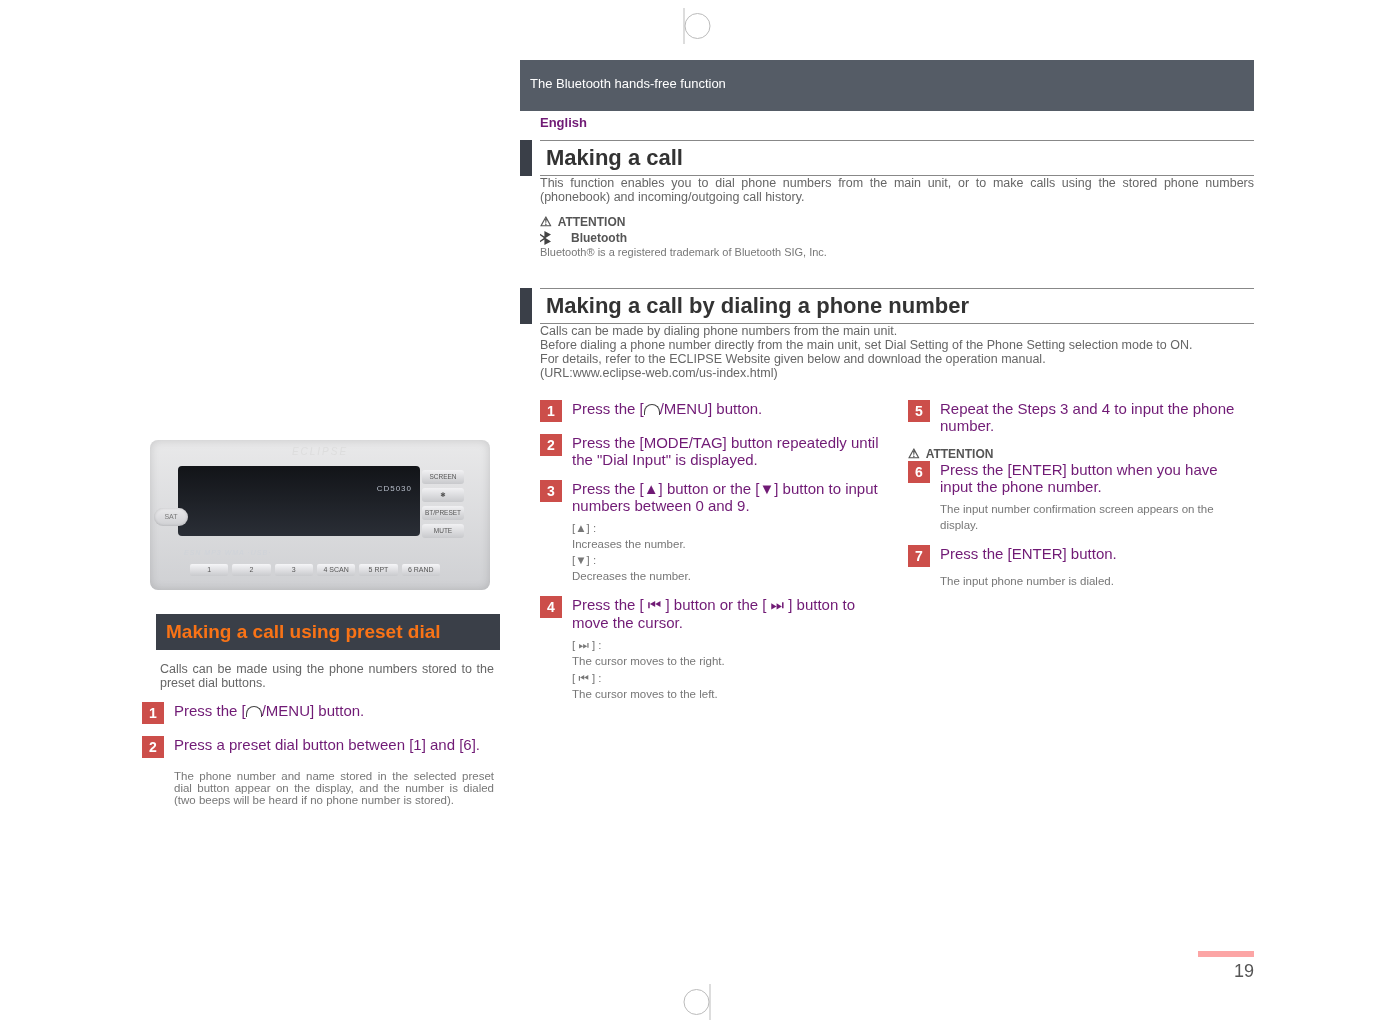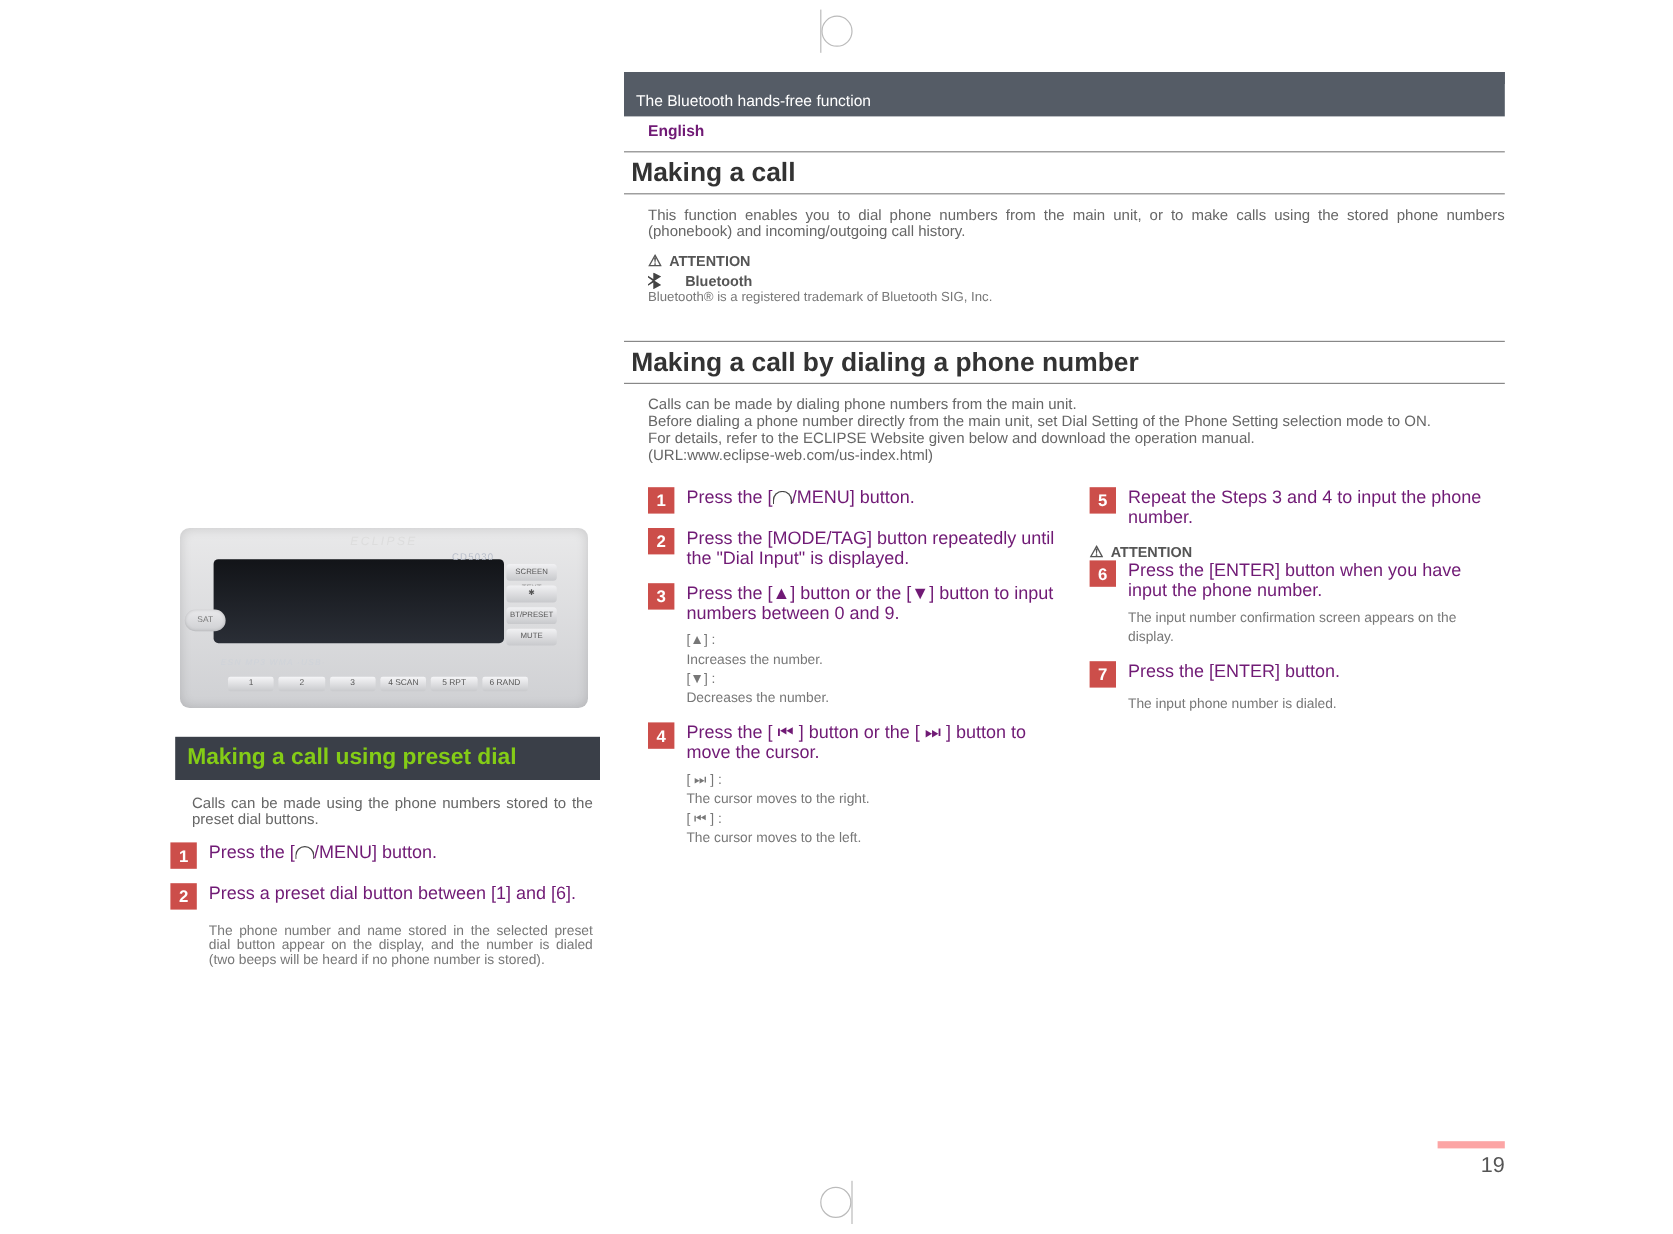--- a/index.html
+++ b/index.html
@@ -43,21 +43,21 @@
     position: absolute;
     left: 140px;
     top: 60px;
     right: 140px;
     bottom: 50px;
   }
   .header-bar {
     background: #555c66;
     color: #fff;
     font-size: 13px;
-    padding: 6px 10px 6px 10px;
+    padding: 6px 10px 20px 10px;
     width: 460px;
     margin-left: auto;
     border-top: 10px solid #555c66;
     box-sizing: content-box;
     position: relative;
   }
   .header-wrap {
     margin-left: 380px;
   }
   .header-wrap .header-bar {
@@ -66,22 +66,20 @@
   .lang {
     font-weight: bold;
     color: #701a75;
     font-size: 13px;
     margin: 4px 0 10px 400px;
   }
   .section-heading {
     display: flex;
     align-items: stretch;
     margin-left: 380px;
-    margin-bottom: 10px;
-    flex-direction: column;
   }
   .section-heading .tab {
     width: 12px;
     background: #3a3f48;
     margin-right: 8px;
   }
   .section-heading .title {
     flex: 1;
     font-family: "Trebuchet MS", Verdana, sans-serif;
     font-weight: bold;
@@ -180,21 +178,21 @@
     left:28px;top:26px;right:70px;height:70px;
     background:linear-gradient(180deg,#121418,#2a2e36);
     border-radius:4px;
   }
   .device-brand {
     position:absolute;
     top:6px;left:50%;transform:translateX(-50%);
     color:#ddd;font-style:italic;font-size:10px;letter-spacing:2px;
   }
   .device-model {
-    position:absolute; right:78px; top:20px;
+    position:absolute; right:78px; top:44px;
     color:#b7bdc9; font-size:8px; letter-spacing:1px;
   }
   .device-btns {
     position:absolute;
     left:40px; bottom:14px; right:50px;
     display:flex; gap:4px;
   }
   .device-btns span{
     flex:1; height:12px;
     background:linear-gradient(180deg,#f5f5f7,#c9cacd);
@@ -216,26 +214,26 @@
   }
   .sat-badge {
     position:absolute; left:4px; top:68px;
     width:34px;height:18px;border-radius:9px;
     background:linear-gradient(180deg,#eaeaec,#cfd0d3);
     box-shadow:inset 0 0 3px rgba(0,0,0,.2);
     font-size:7px;color:#777;text-align:center;line-height:18px;
   }
   .left-heading {
     background: #3a3f48;
-    color: #84cc16;
+    color: #f97316;
     font-family: "Trebuchet MS", Verdana, sans-serif;
     font-weight: bold;
     font-size: 19px;
     padding: 7px 10px;
-    margin: 0 0 12px 6px;
+    margin: 0 0 12px 16px;
   }
   .left-body {
     font-size: 12.5px;
     color: #666;
     padding: 0 6px 0 20px;
     text-align: justify;
   }
   .page-num {
     position: absolute;
     right: 0;

